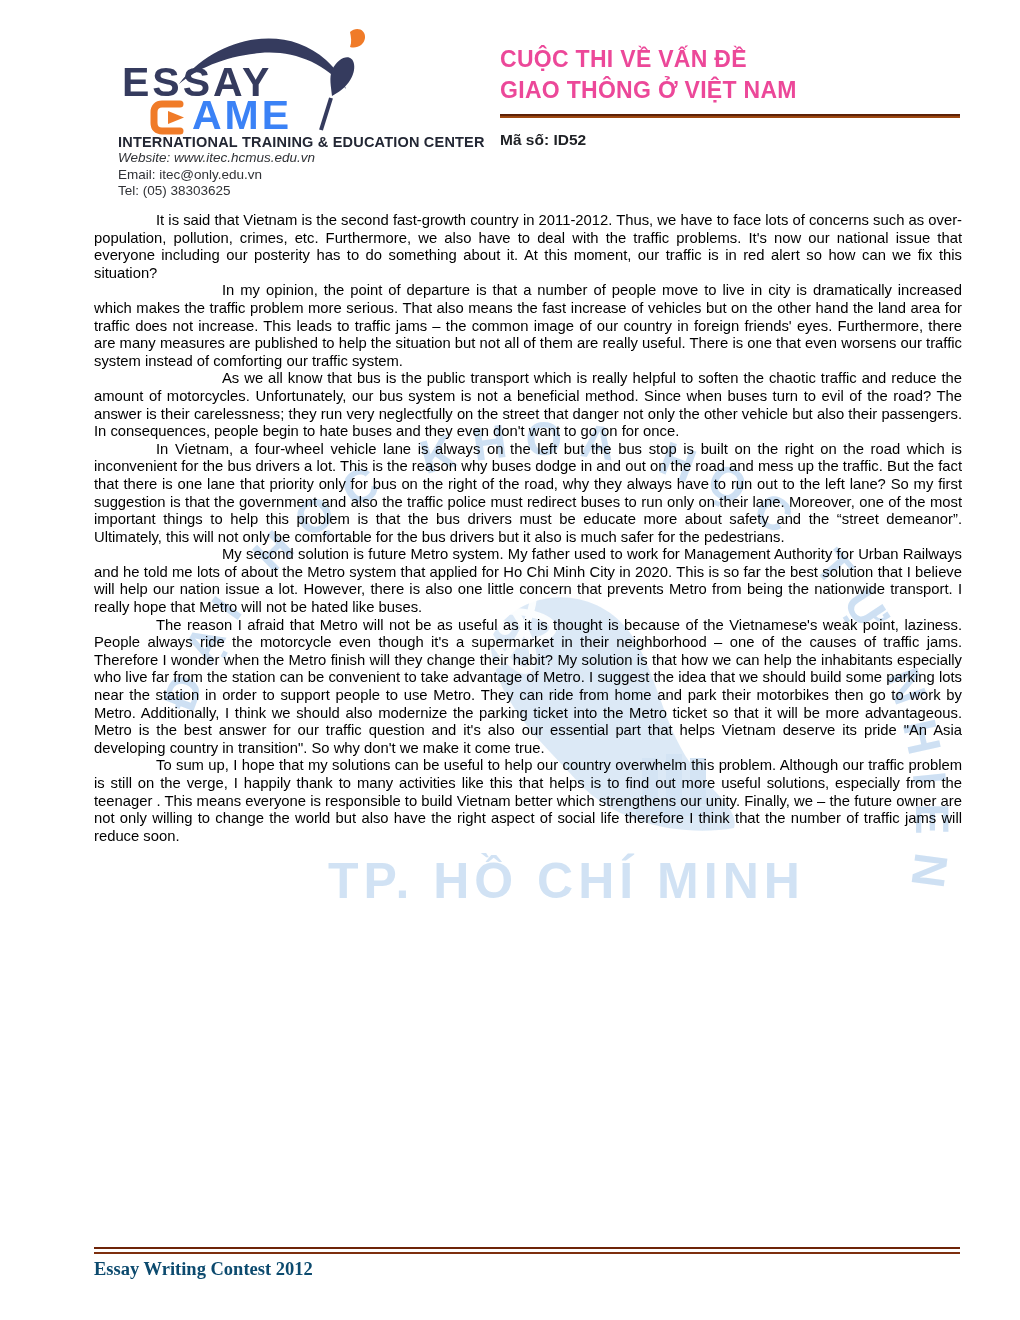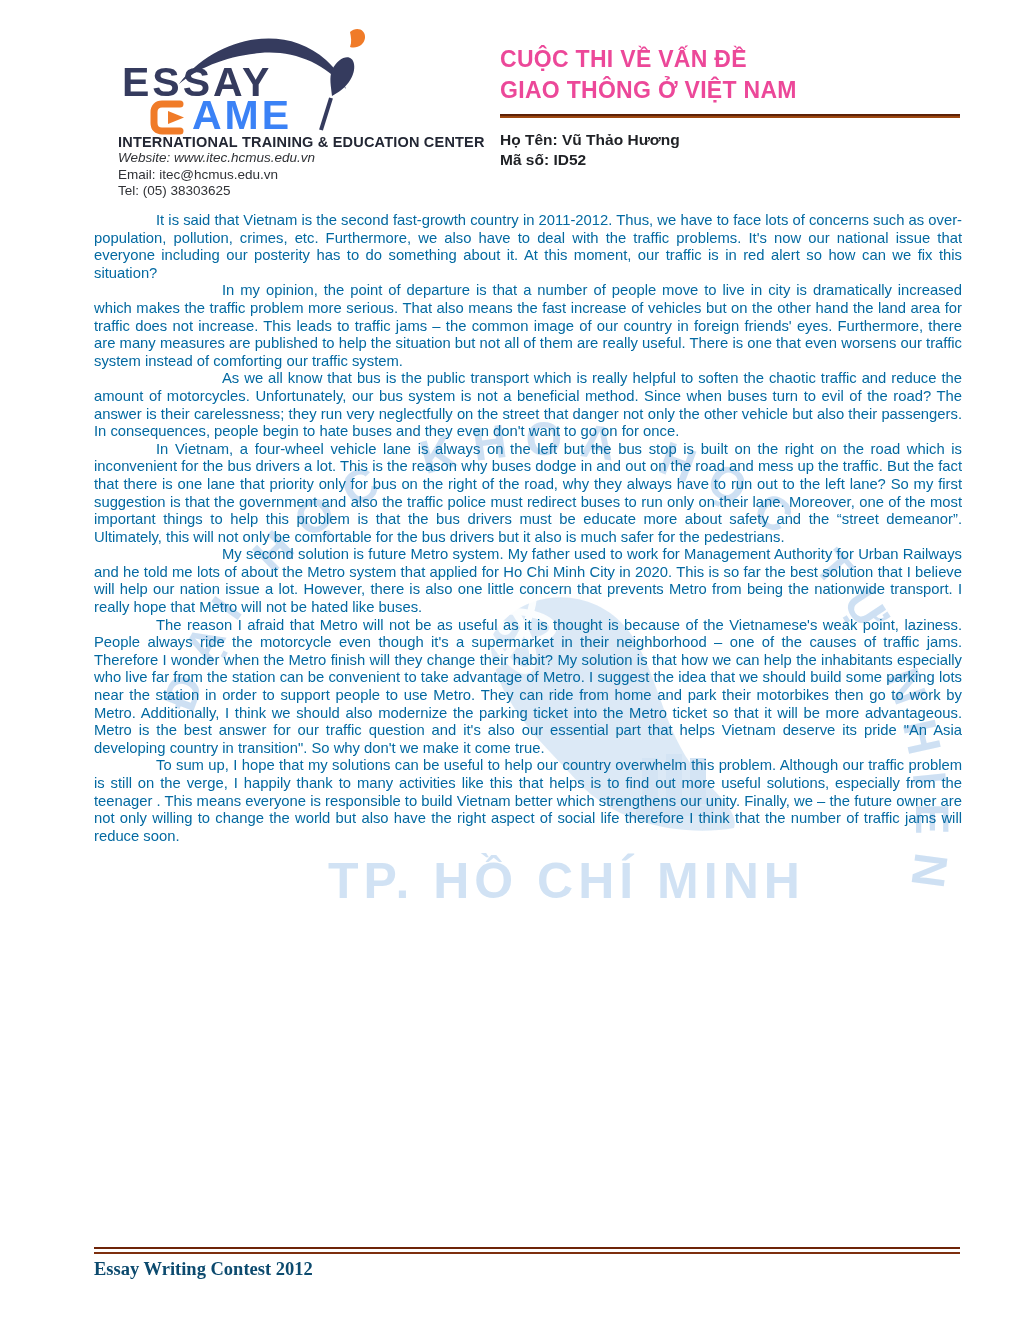--- a/index.html
+++ b/index.html
@@ -22,21 +22,21 @@
   .org-line{font-size:13.5px;line-height:16.5px;color:#303236;}
   .org-line.website{font-style:italic;}
 
   .contest-title{position:absolute;left:500px;top:44px;width:462px;z-index:2;color:#ec4899;font-weight:bold;font-size:23px;line-height:31px;letter-spacing:.3px;}
   .title-rule{position:absolute;left:500px;top:114px;width:460px;height:4px;z-index:2;
               background:linear-gradient(to bottom,#5c1f05 35%,#a04a12 65%);}
   .entrant{position:absolute;left:500px;top:130px;width:470px;z-index:2;font-size:15.5px;font-weight:bold;color:#1f2125;line-height:19.5px;}
 
   
   .essay{position:absolute;left:94px;top:212px;width:868px;z-index:1;}
-  .essay p{margin:0;font-size:14.8px;line-height:17.6px;text-align:justify;color:#0369a1;}
+  .essay p{margin:0;font-size:14.8px;line-height:17.6px;text-align:justify;color:#000000;}
   .essay p.ind-sm{text-indent:62px;}
   .essay p.ind-lg{text-indent:128px;}
 
   
   .footer{position:absolute;left:94px;top:1247px;width:866px;z-index:2;}
   .footer-rule{height:3px;border-top:2px solid #6e2408;border-bottom:2px solid #7e2f0e;}
   .footer-text{margin-top:5px;font-family:"Liberation Serif", serif;font-weight:bold;font-size:18.5px;color:#0c4a6e;}
 </style>
 </head>
 <body>
@@ -87,32 +87,31 @@
         <path d="M30,5 L12,5 C7,5 4,8 4,13 L4,24 C4,29 7,32 12,32 L30,32" fill="none" stroke="#f07b28" stroke-width="7" stroke-linecap="round" stroke-linejoin="round"></path>
         <polygon points="18,12 34,18.5 18,25" fill="#f07b28"></polygon>
       </svg>
       <span class="ame">AME</span>
     </div>
   </div>
 
   <div class="org-block">
     <div class="org-name">INTERNATIONAL TRAINING &amp; EDUCATION CENTER</div>
     <div class="org-line website">Website: www.itec.hcmus.edu.vn</div>
-    <div class="org-line">Email:  itec@hcmus.edu.vn</div>
+    <div class="org-line">Email:  itec@only.edu.vn</div>
     <div class="org-line">Tel: (05) 38303625</div>
   </div>
 
   <div class="contest-title">
     <div>CUỘC THI VỀ VẤN ĐỀ</div>
     <div>GIAO THÔNG Ở VIỆT NAM</div>
   </div>
   <div class="title-rule"></div>
 
   <div class="entrant">
-    <div>Họ Tên: Vũ Thảo Hương</div>
     <div>Mã số: ID52</div>
   </div>
 
   <div class="essay">
     <p class="ind-sm">It is said that Vietnam is the second fast-growth country in 2011-2012. Thus, we have to face lots of concerns such as over-population, pollution, crimes, etc. Furthermore, we also have to deal with the traffic problems. It's now our national issue that everyone including our posterity has to do something about it. At this moment, our traffic is in red alert so how can we fix this situation?</p>
     <p class="ind-lg">In my opinion, the point of departure is that a number of people move to live in city is dramatically increased which makes the traffic problem more serious. That also means the fast increase of vehicles but on the other hand the land area for traffic does not increase. This leads to traffic jams – the common image of our country in foreign friends' eyes. Furthermore, there are many measures are published to help the situation but not all of them are really useful. There is one that even worsens our traffic system instead of comforting our traffic system.</p>
     <p class="ind-lg">As we all know that bus is the public transport which is really helpful to soften the chaotic traffic and reduce the amount of motorcycles. Unfortunately, our bus system is not a beneficial method. Since when buses turn to evil of the road? The answer is their carelessness; they run very neglectfully on the street that danger not only the other vehicle but also their passengers. In consequences, people begin to hate buses and they even don't want to go on for once.</p>
     <p class="ind-sm">In Vietnam, a four-wheel vehicle lane is always on the left but the bus stop is built on the right on the road which is inconvenient for the bus drivers a lot. This is the reason why buses dodge in and out on the road and mess up the traffic. But the fact that there is one lane that priority only for bus on the right of the road, why they always have to run out to the left lane? So my first suggestion is that the government and also the traffic police must redirect buses to run only on their lane. Moreover, one of the most important things to help this problem is that the bus drivers must be educate more about safety and the “street demeanor”. Ultimately, this will not only be comfortable for the bus drivers but it also is much safer for the pedestrians.</p>
     <p class="ind-lg">My second solution is future Metro system. My father used to work for Management Authority for Urban Railways and he told me lots of about the Metro system that applied for Ho Chi Minh City in 2020. This is so far the best solution that I believe will help our nation issue a lot. However, there is also one little concern that prevents Metro from being the nationwide transport. I really hope that Metro will not be hated like buses.</p>
     <p class="ind-sm">The reason I afraid that Metro will not be as useful as it is thought is because of the Vietnamese's weak point, laziness. People always ride the motorcycle even though it's a supermarket in their neighborhood – one of the causes of traffic jams. Therefore I wonder when the Metro finish will they change their habit? My solution is that how we can help the inhabitants especially who live far from the station can be convenient to take advantage of Metro. I suggest the idea that we should build some parking lots near the station in order to support people to use Metro. They can ride from home and park their motorbikes then go to work by Metro. Additionally, I think we should also modernize the parking ticket into the Metro ticket so that it will be more advantageous. Metro is the best answer for our traffic question and it's also our essential part that helps Vietnam deserve its pride "An Asia developing country in transition". So why don't we make it come true.</p>

